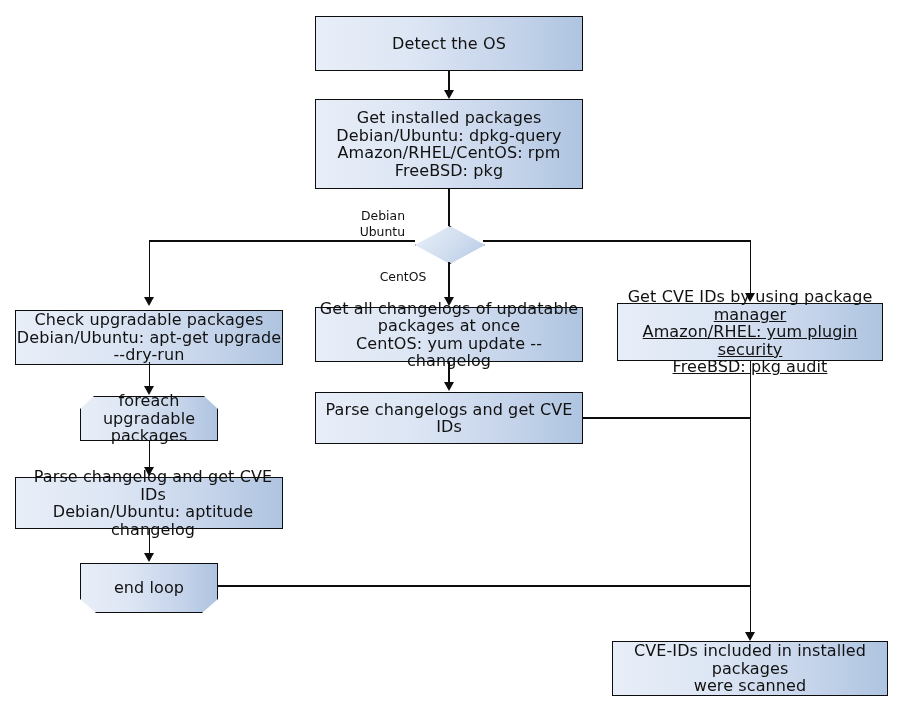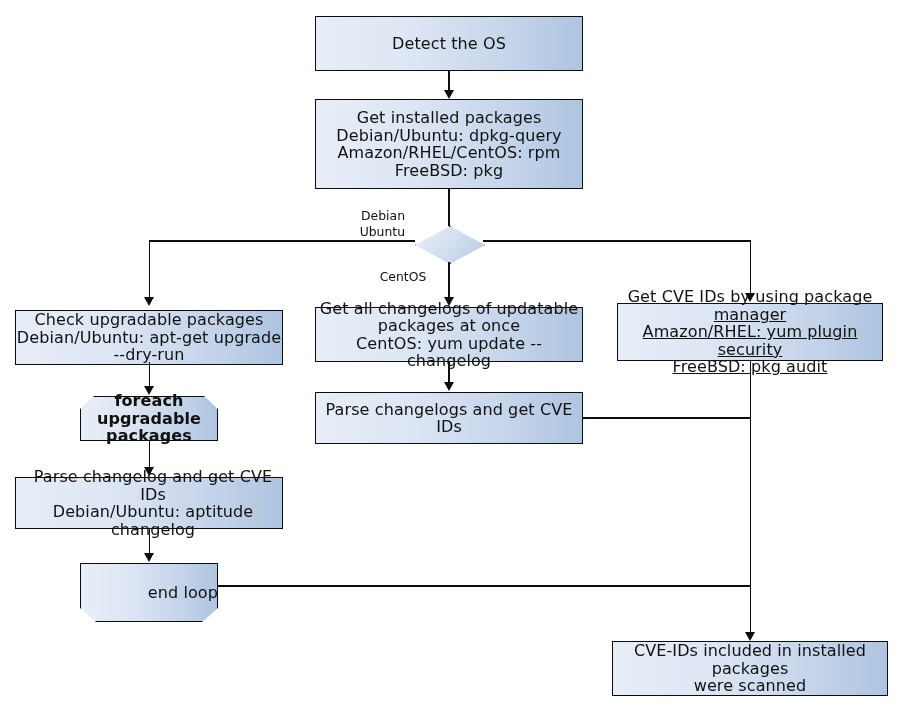--- a/index.html
+++ b/index.html
@@ -36,21 +36,20 @@
   .node .txt {
     display: block;
     width: 100%;
     white-space: pre-line;
   }
   
   .loop-start {
     border: none;
     background: none;
     padding: 0;
-    font-weight: bold;
   }
   .loop-start .shape {
     position: absolute;
     inset: 0;
     background: linear-gradient(to right, #e8eef8 0%, #dde6f4 35%, #c4d3ea 75%, #aec4e0 100%);
     border: 1.6px solid #0d0d0d;
     -webkit-clip-path: polygon(14px 0, calc(100% - 14px) 0, 100% 13px, 100% 100%, 0 100%, 0 13px);
     clip-path: polygon(14px 0, calc(100% - 14px) 0, 100% 13px, 100% 100%, 0 100%, 0 13px);
   }
   
@@ -146,21 +145,21 @@
 
   <div class="node" style="left:315px; top:392px; width:268px; height:52px;">
     <span class="txt">Parse changelogs and get CVE IDs</span>
   </div>
 
   <div class="node" style="left:15px; top:477px; width:268px; height:52px;padding-left:8px;">
     <span class="txt">Parse changelog and get  CVE IDs
 Debian/Ubuntu: aptitude changelog</span>
   </div>
 
-  <div class="node loop-end" style="left:80px; top:563px; width:138px; height:59px;text-align:right;">
+  <div class="node loop-end" style="left:80px; top:563px; width:138px; height:50px;">
     <span class="shape"></span>
     <span class="txt">end loop</span>
   </div>
 
   <div class="node" style="left:612px; top:641px; width:276px; height:55px;">
     <span class="txt">CVE-IDs included in installed packages
 were scanned</span>
   </div>
 
   <div class="edge v" style="left:448px; top:71px; height:20px;"></div>

